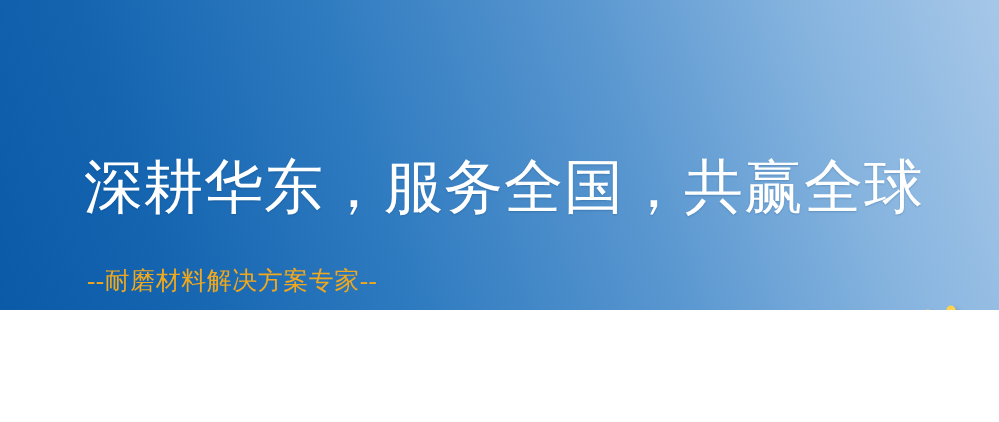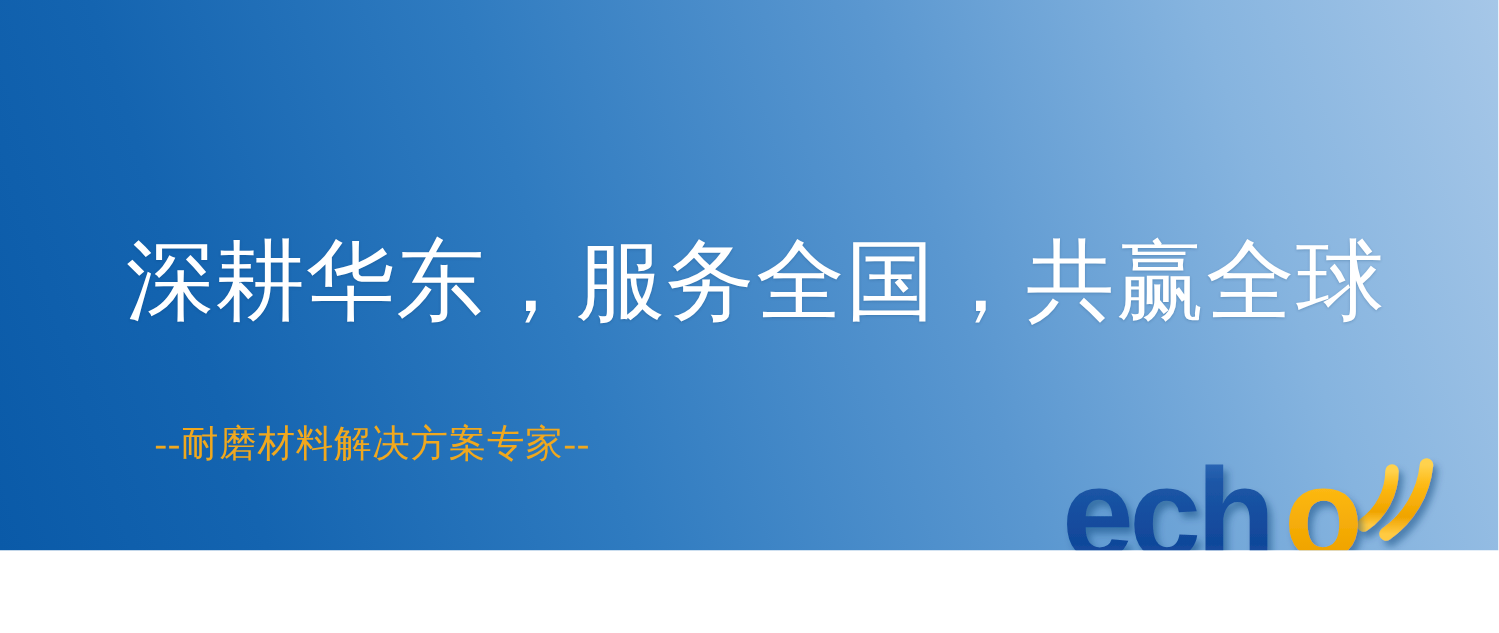--- a/index.html
+++ b/index.html
@@ -4,21 +4,21 @@
 <title>Echo Machinery Banner</title>
 <style>
   html, body {
     margin: 0;
     padding: 0;
     background: #ffffff;
   }
   #banner {
     position: relative;
     width: 999px;
-    height: 367px;
+    height: 310px;
     overflow: hidden;
     
     background: linear-gradient(72deg, #0a5aa8 0%, #1464b0 16%, #2f7bc0 38%, #5a97d0 62%, #86b4df 82%, #a6c7e8 100%);
     font-family: "Liberation Sans", sans-serif;
     -webkit-font-smoothing: antialiased;
   }
 
   
   #headline {
     position: absolute;
@@ -33,21 +33,21 @@
     color: #ffffff;
     white-space: nowrap;
     text-shadow: 0 1px 2px rgba(6, 48, 92, 0.22);
   }
 
   
   #subtitle {
     position: absolute;
     left: 87px;
     top: 265px;
-    margin: 16px;
+    margin: 0;
     font-family: "Liberation Serif", "DejaVu Serif", serif;
     font-weight: 400;
     font-size: 25px;
     line-height: 32px;
     letter-spacing: 0.5px;
     color: #f0a81e;
     white-space: nowrap;
   }
 
   

